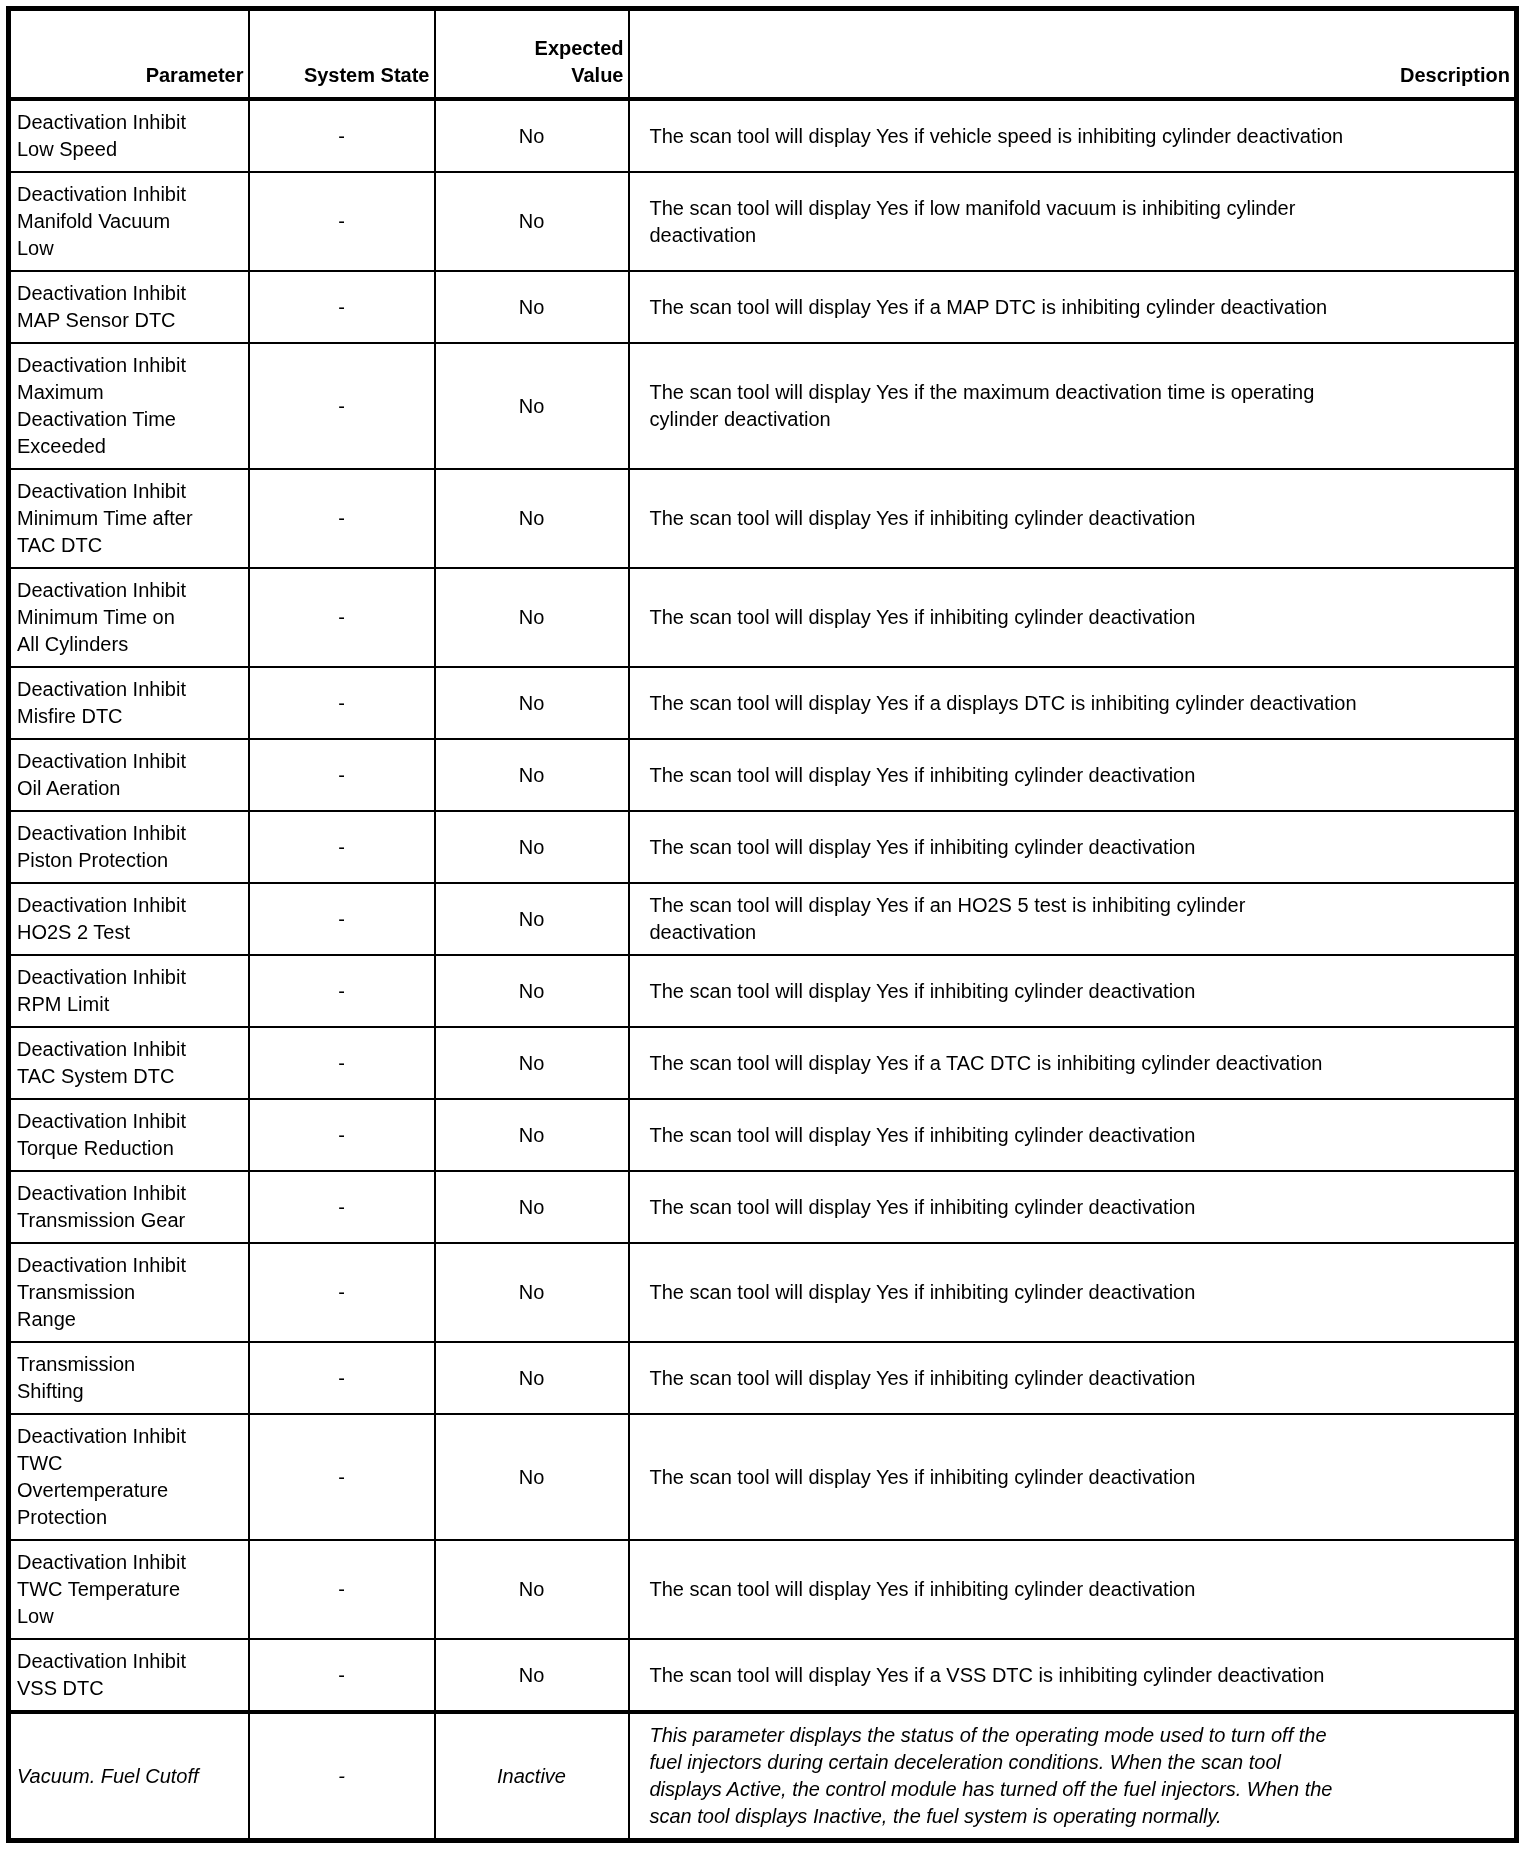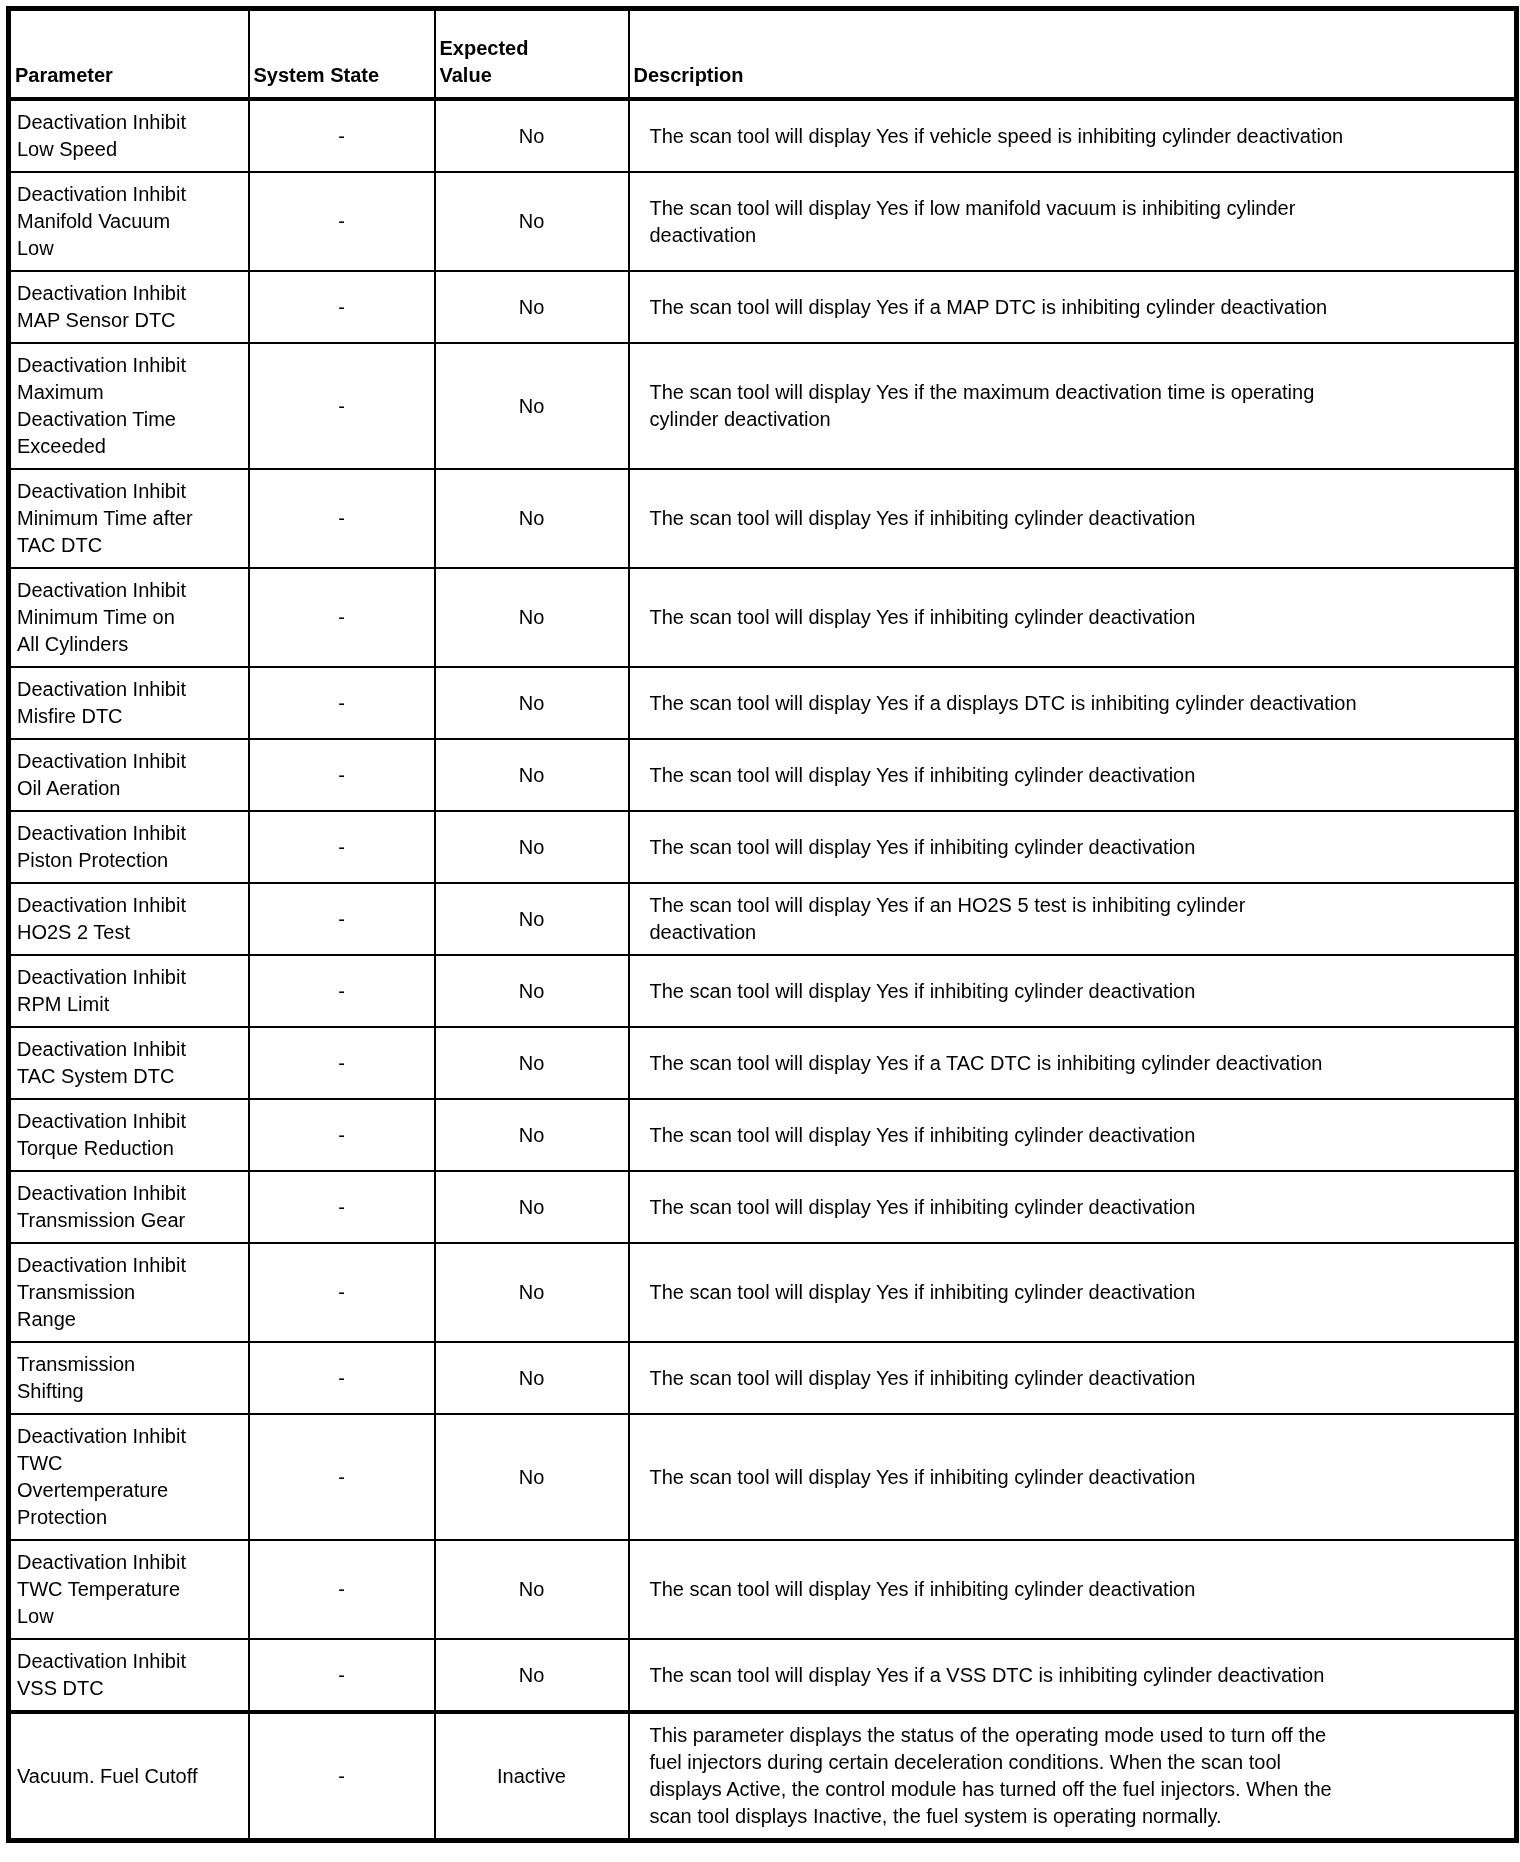--- a/index.html
+++ b/index.html
@@ -29,21 +29,21 @@
 
   th, td {
     border: 2px solid #000000;
     font-size: 20px;
     line-height: 27px;
     white-space: pre-line;
     overflow: hidden;
   }
   th {
     font-weight: bold;
-    text-align: left;
+    text-align: right;
     vertical-align: bottom;
     height: 74px;
     padding: 4px 4px 8px 4px;
     border-bottom: 4px solid #000000;
   }
   td {
     font-weight: normal;
     vertical-align: middle;
     padding: 8px 4px;
   }
@@ -56,20 +56,21 @@
   td.col-expected_value {
     text-align: center;
   }
   td.col-description {
     text-align: left;
     padding-left: 20px;
     padding-right: 2px;
   }
   tr.last-section td {
     border-top: 4px solid #000000;
+    font-style: italic;
   }
 </style>
 </head>
 <body>
 
 <div class="page">
   <table class="params">
     <colgroup>
       <col class="c-parameter">
       <col class="c-system">

